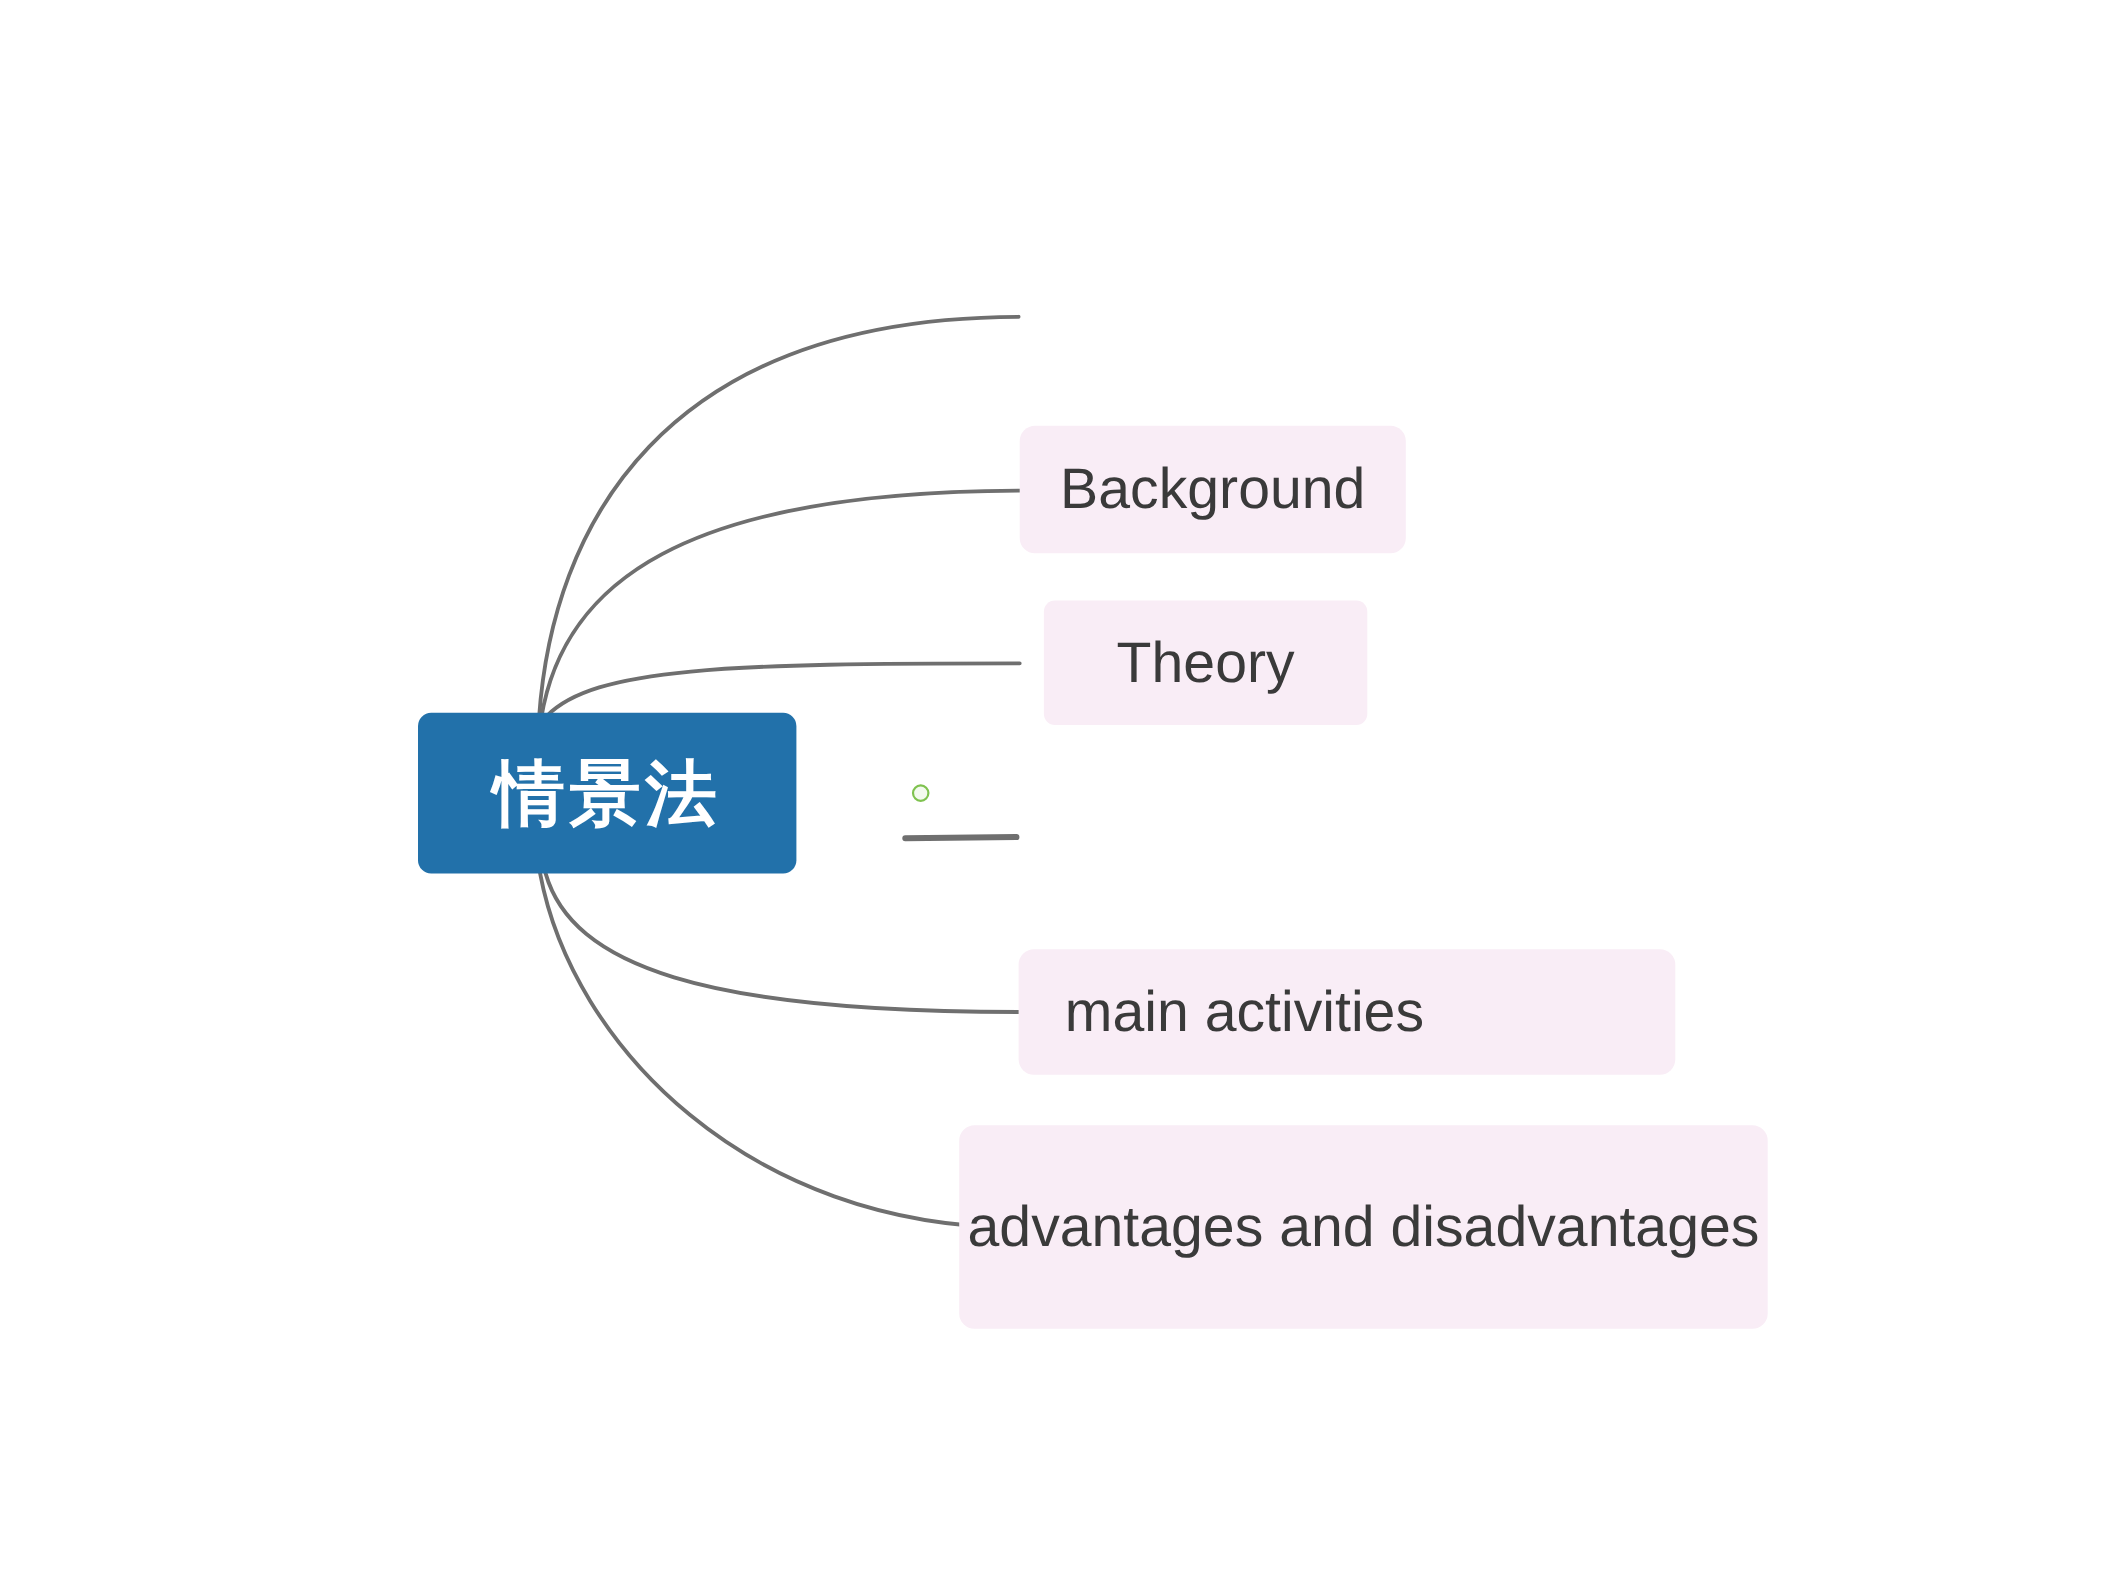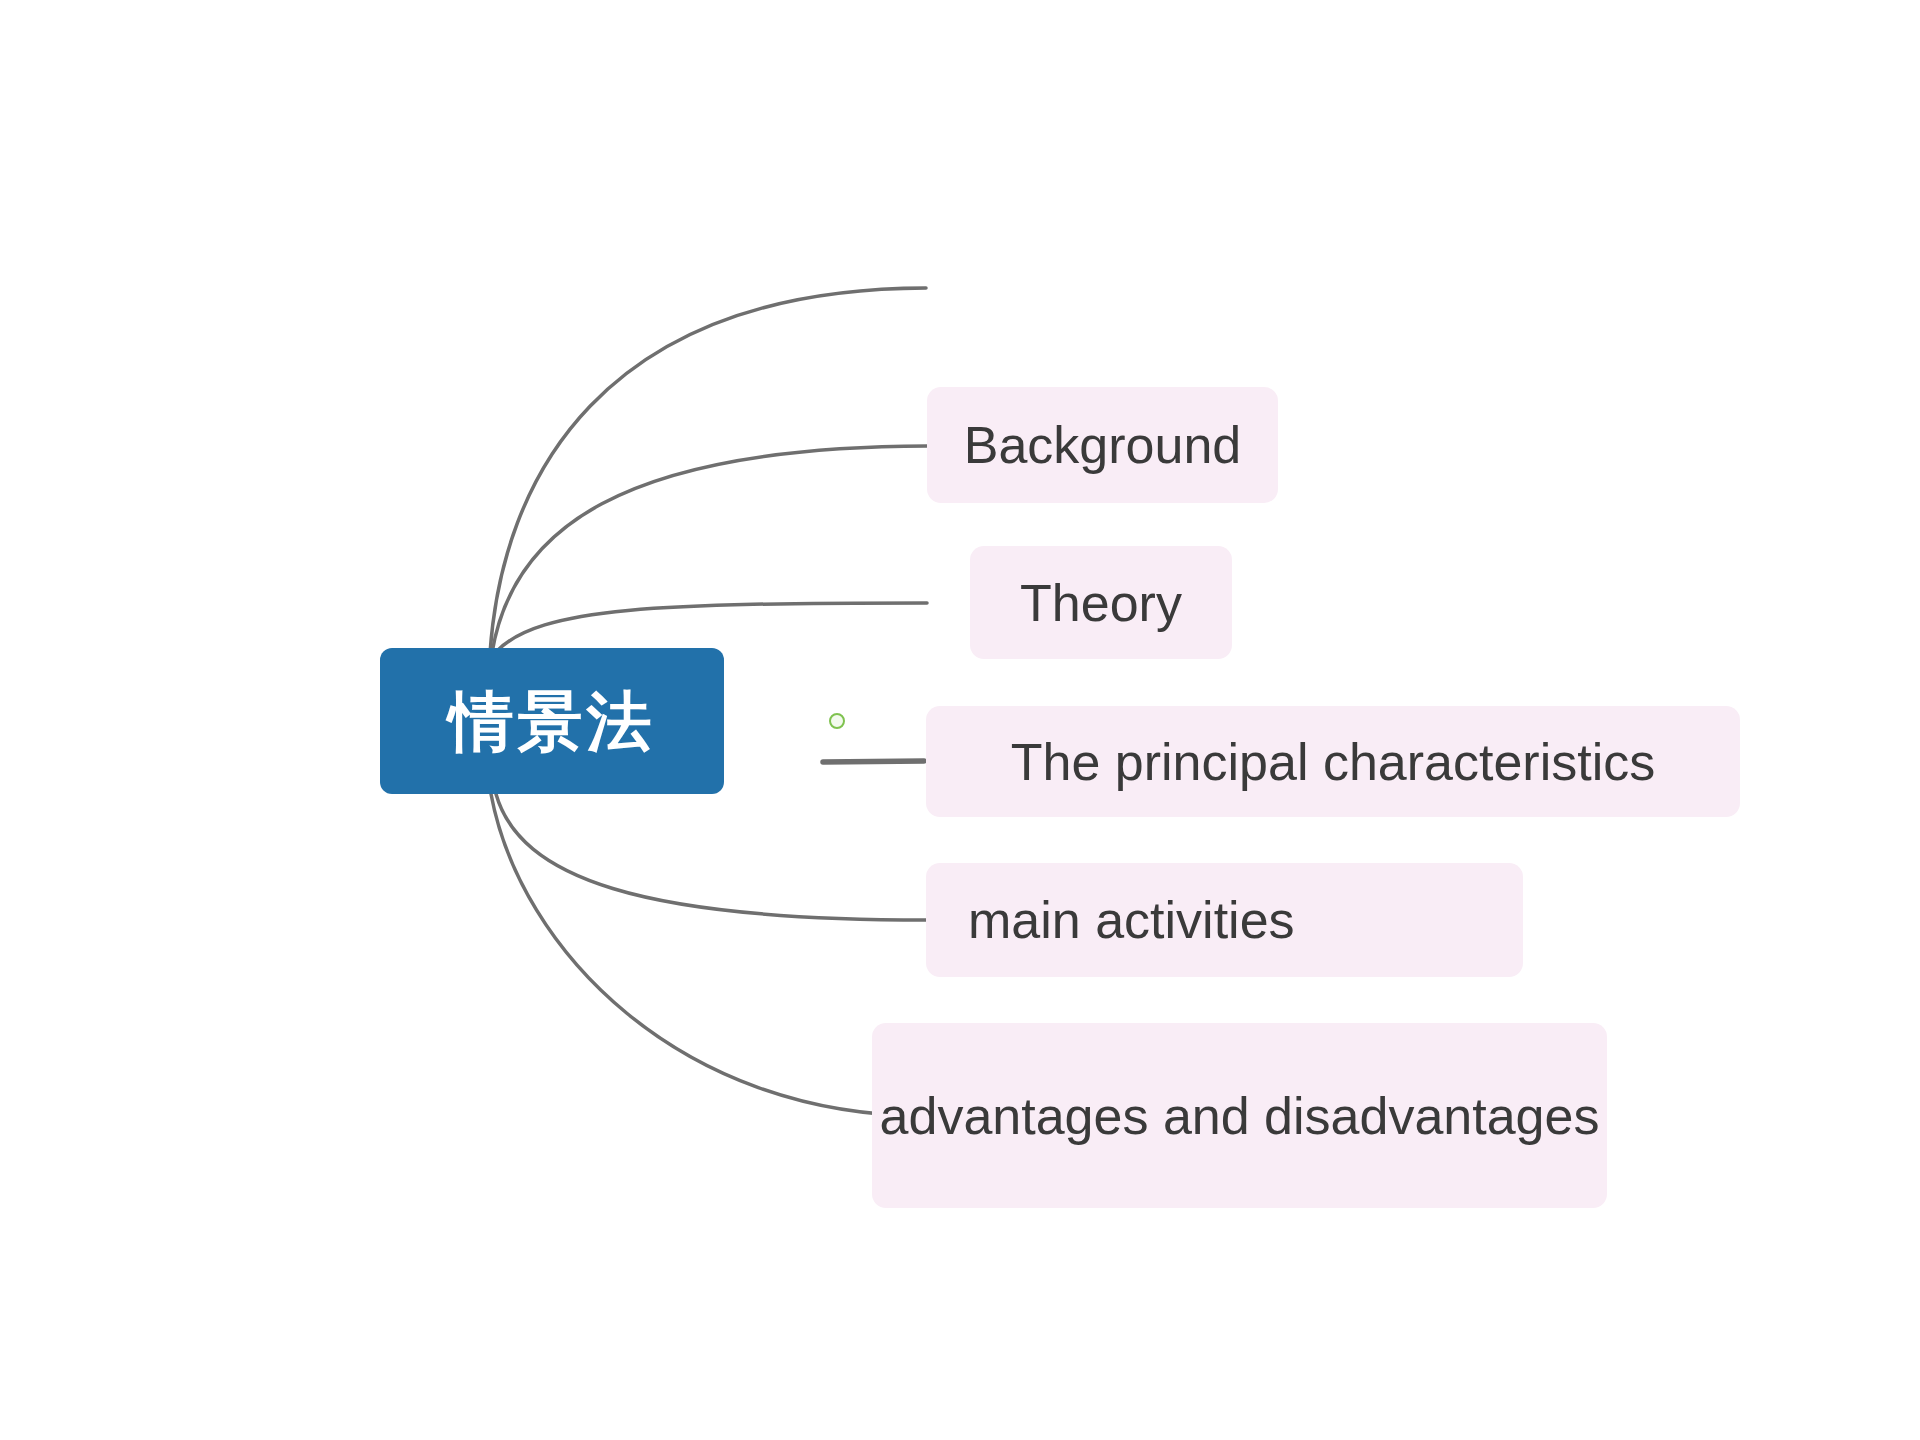--- a/index.html
+++ b/index.html
@@ -63,21 +63,21 @@
     margin-left: 48px;
   }
   .node.left-align {
     justify-content: flex-start;
     padding-left: 42px;
   }
   
   .n-central      { left: 332px; top: 648px;  width: 344px; height: 146px; }
   .n-definition   { left: 926px; top: 229px;  width: 357px; height: 115px; }
   .n-background   { left: 927px; top: 387px;  width: 351px; height: 116px; }
-  .n-theory       { left: 970px; top: 546px;  width: 262px; height: 113px; }
+  .n-theory       { left: 949px; top: 546px;  width: 294px; height: 113px; border-radius: 10px; }
   .n-principal    { left: 926px; top: 706px;  width: 814px; height: 111px; }
   .n-main         { left: 926px; top: 863px;  width: 597px; height: 114px; }
   .n-advantages   { left: 872px; top: 1023px; width: 735px; height: 185px; }
 </style>
 </head>
 <body>
 
 <div class="canvas">
 
   <svg class="connector-layer" width="1920" height="1440" viewBox="0 0 1920 1440" xmlns="http://www.w3.org/2000/svg">
@@ -90,19 +90,18 @@
     <circle class="handle-dot" cx="837" cy="721" r="7"></circle>
   </svg>
 
   <div class="node central n-central">情景法</div>
 
 
   <div class="node n-background">Background</div>
 
   <div class="node n-theory">Theory</div>
 
-  <div class="node n-principal">The principal characteristics</div>
 
   <div class="node left-align n-main">main activities</div>
 
   <div class="node n-advantages">advantages and disadvantages</div>
 
 </div>
 
 </body></html>

